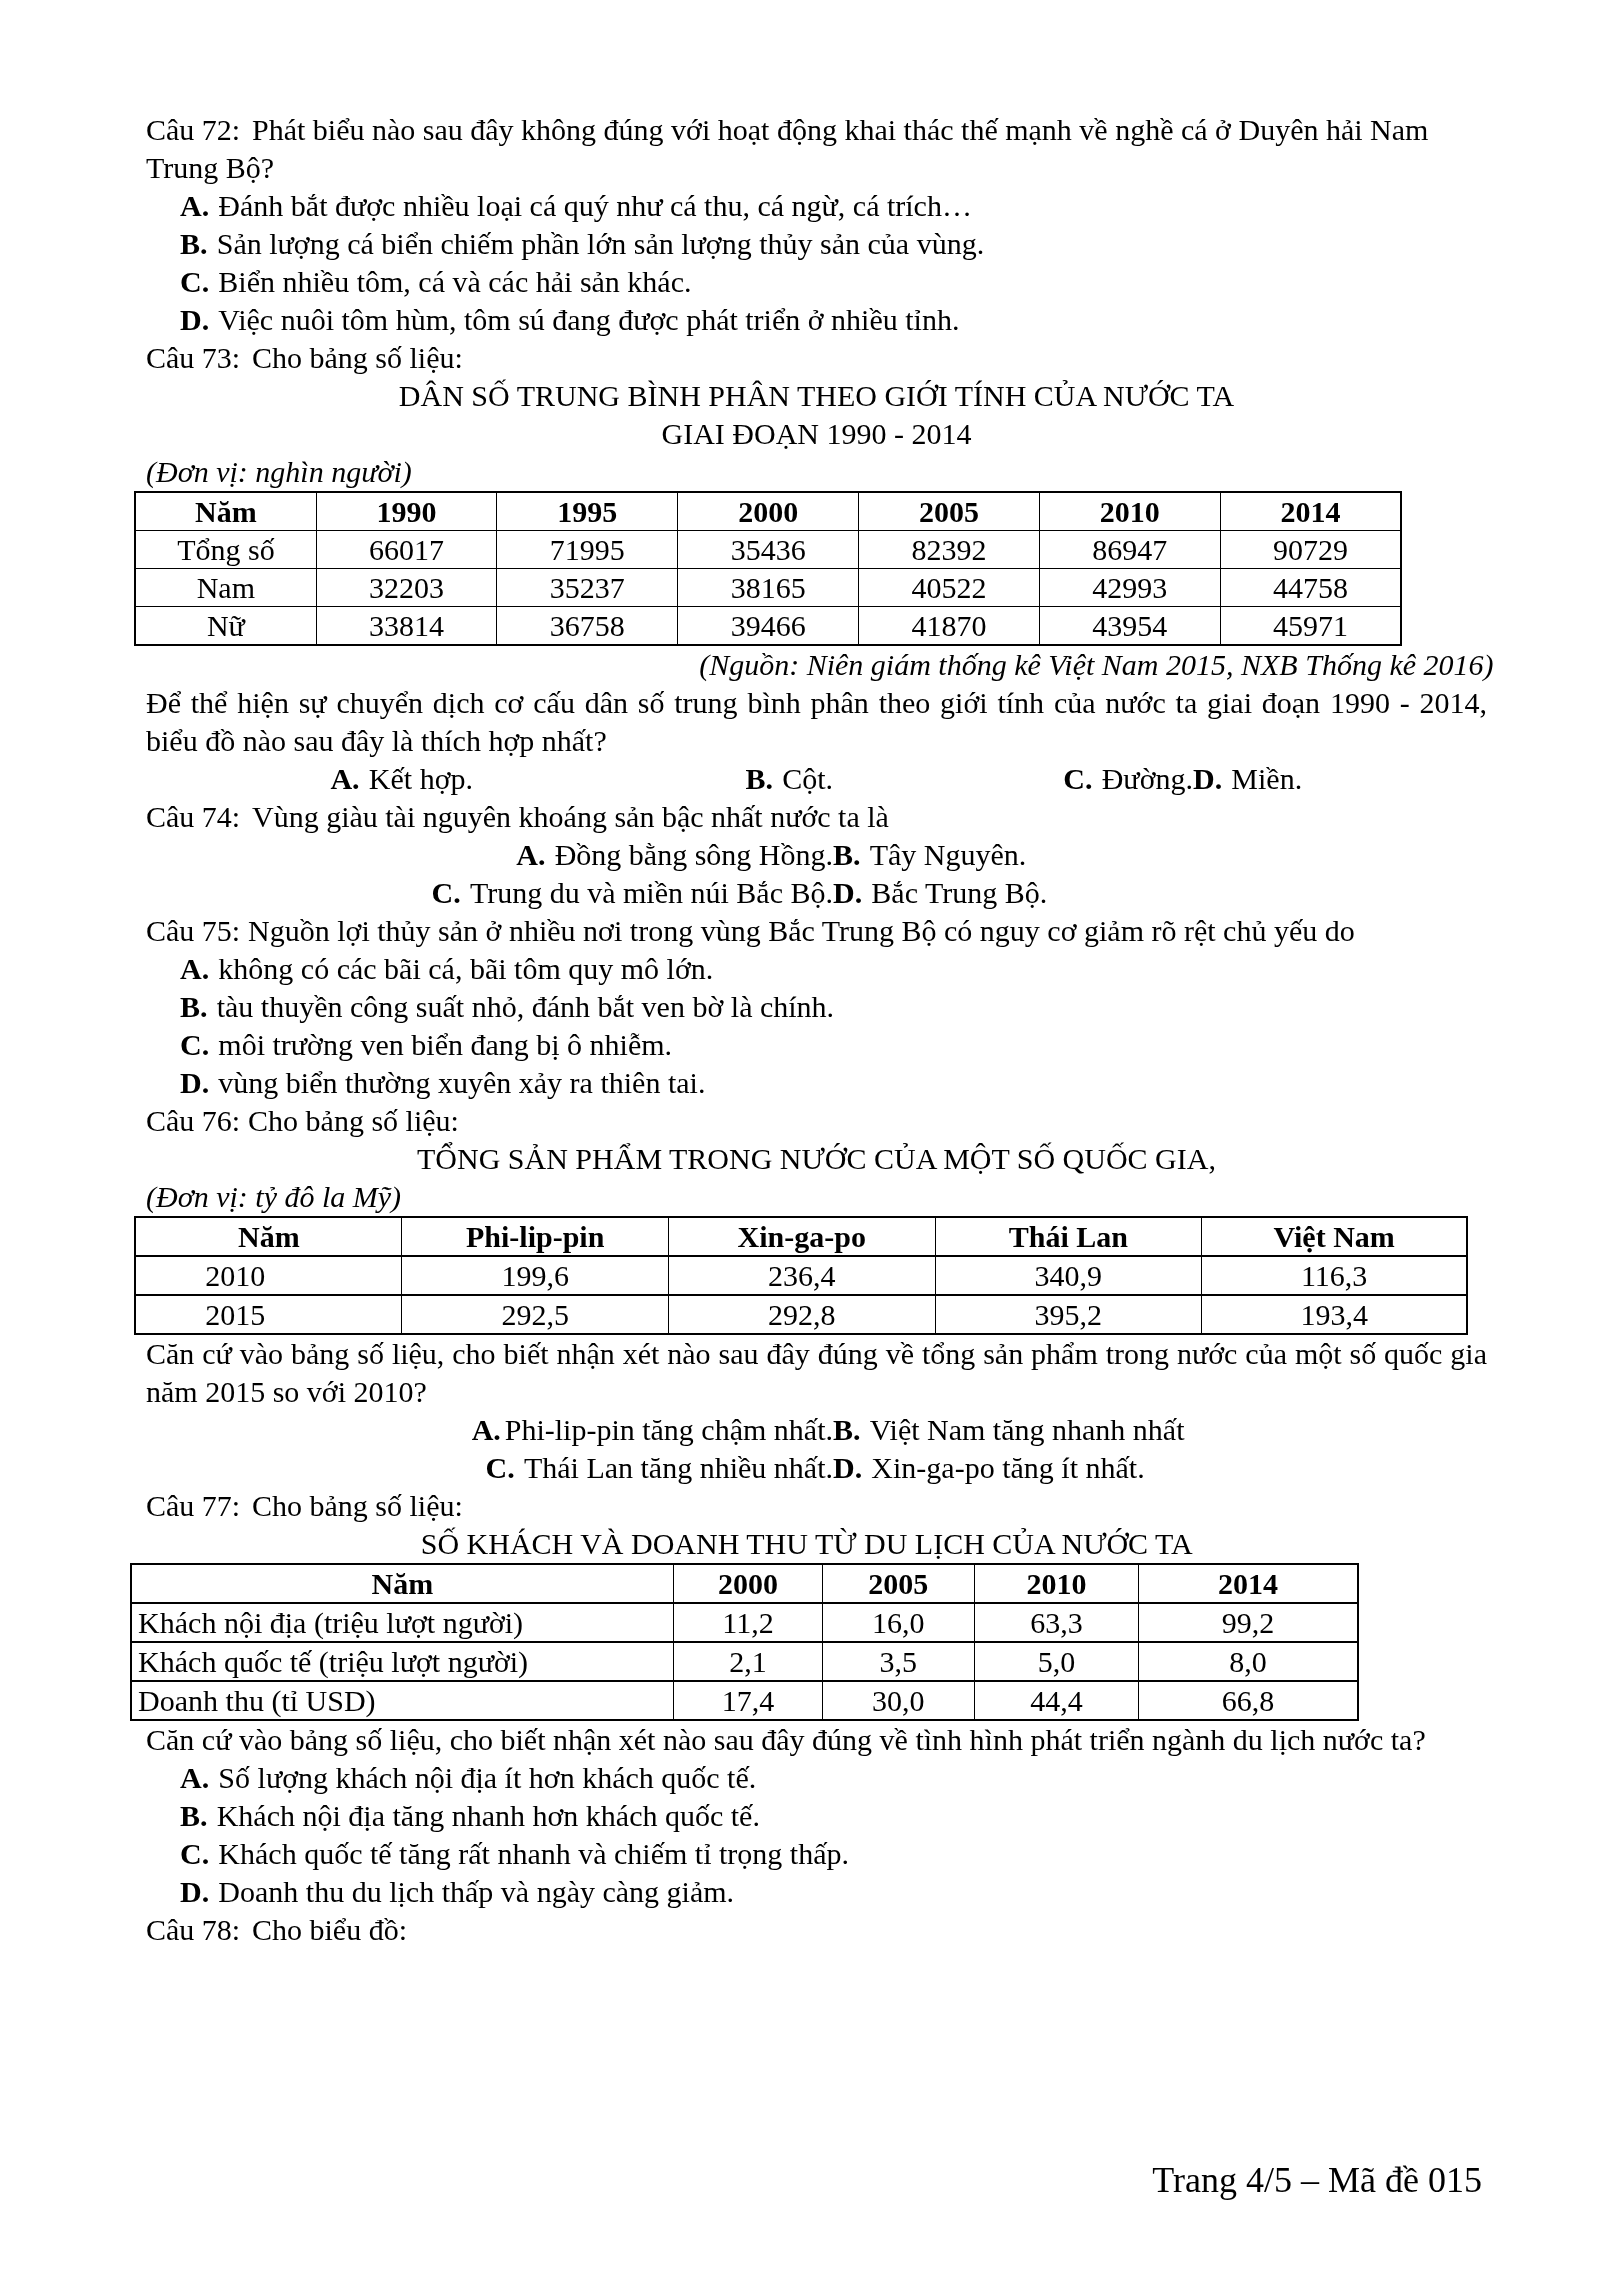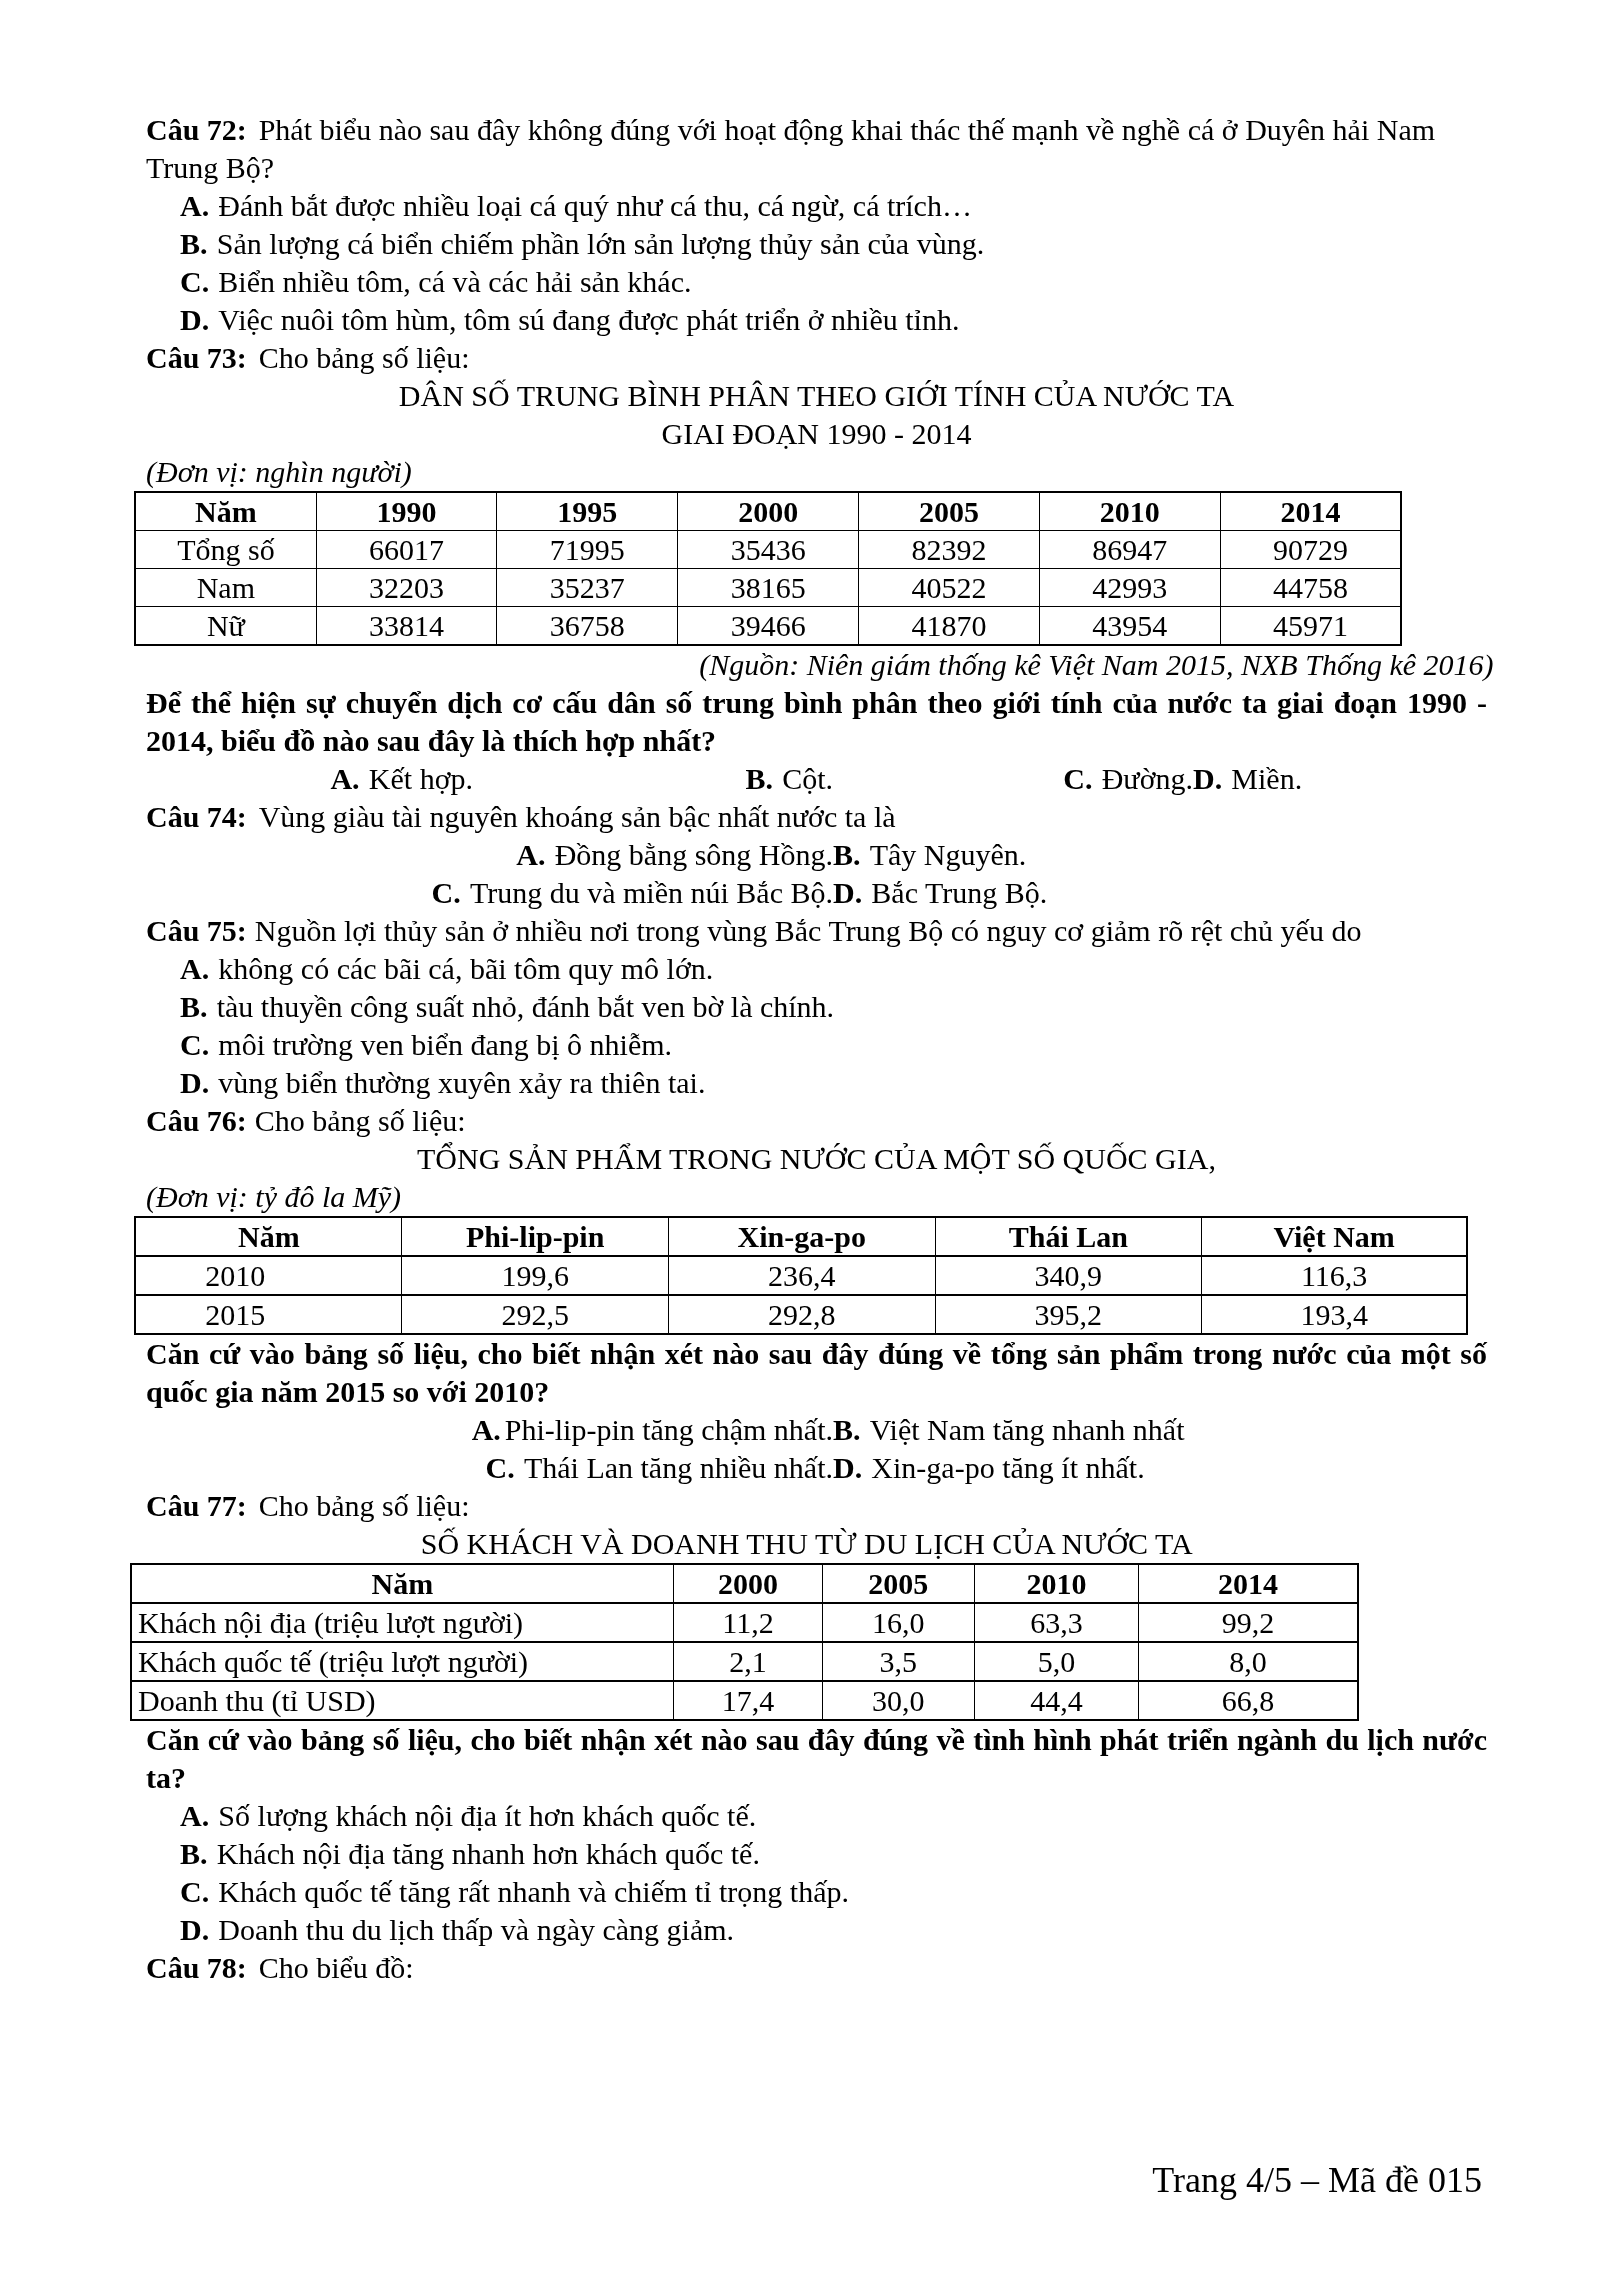--- a/index.html
+++ b/index.html
@@ -1,30 +1,30 @@
 <!DOCTYPE html>
 <html style="font-size:10.5px"><head>
   <meta charset="utf-8">
   <style>
     html, body { margin: 0; padding: 0; background: #ffffff; }
     body { width: 1623px; height: 2295px; position: relative; overflow: hidden;
            font-family: "Liberation Serif", "DejaVu Serif", serif; color: #000; }
     .page { position: absolute; left: 146px; top: 111px; width: 1341px; font-size: 30px; line-height: 38px; }
     .q-head { white-space: nowrap; }
-    .qnum { font-weight: bold; margin-right: 11.8px; }
+    .qnum { font-weight: normal; margin-right: 11.8px; }
     .bold { font-weight: normal; }
     .opt { padding-left: 34px; white-space: nowrap; }
     .opt .lbl { font-weight: bold; margin-right: 9.2px; }
     .opt-row { display: flex; white-space: nowrap; }
     .opt-row .cell { padding-left: 34px; box-sizing: border-box; text-align: right; }
     .opt-row .lbl { font-weight: bold; margin-right: 9.2px; }
     .title { text-align: center; text-transform: none; }
     .unit { font-style: italic; }
     .source { font-style: italic; text-align: right; }
-    .justify { text-align: justify; text-align-last: left; font-weight: bold; }
+    .justify { text-align: justify; text-align-last: left; }
     table.data { border-collapse: collapse; font-size: 30px; line-height: 37px; border-radius: 16px; }
     table.data td, table.data th { border: 1.3px solid #000; text-align: center; padding: 0; font-weight: normal; }
     table.data th { font-weight: bold; }
     table.data { border: 2.6px solid #000; }
     table.data tr.thick-top td { border-top: 2.6px solid #000; }
     table.data td.left { text-align: left; padding-left: 6.5px; margin-top: 44px; }
     .footer { position: absolute; right: 141px; top: 2159px; font-size: 36px; }
   </style>
 </head>
 <body>

